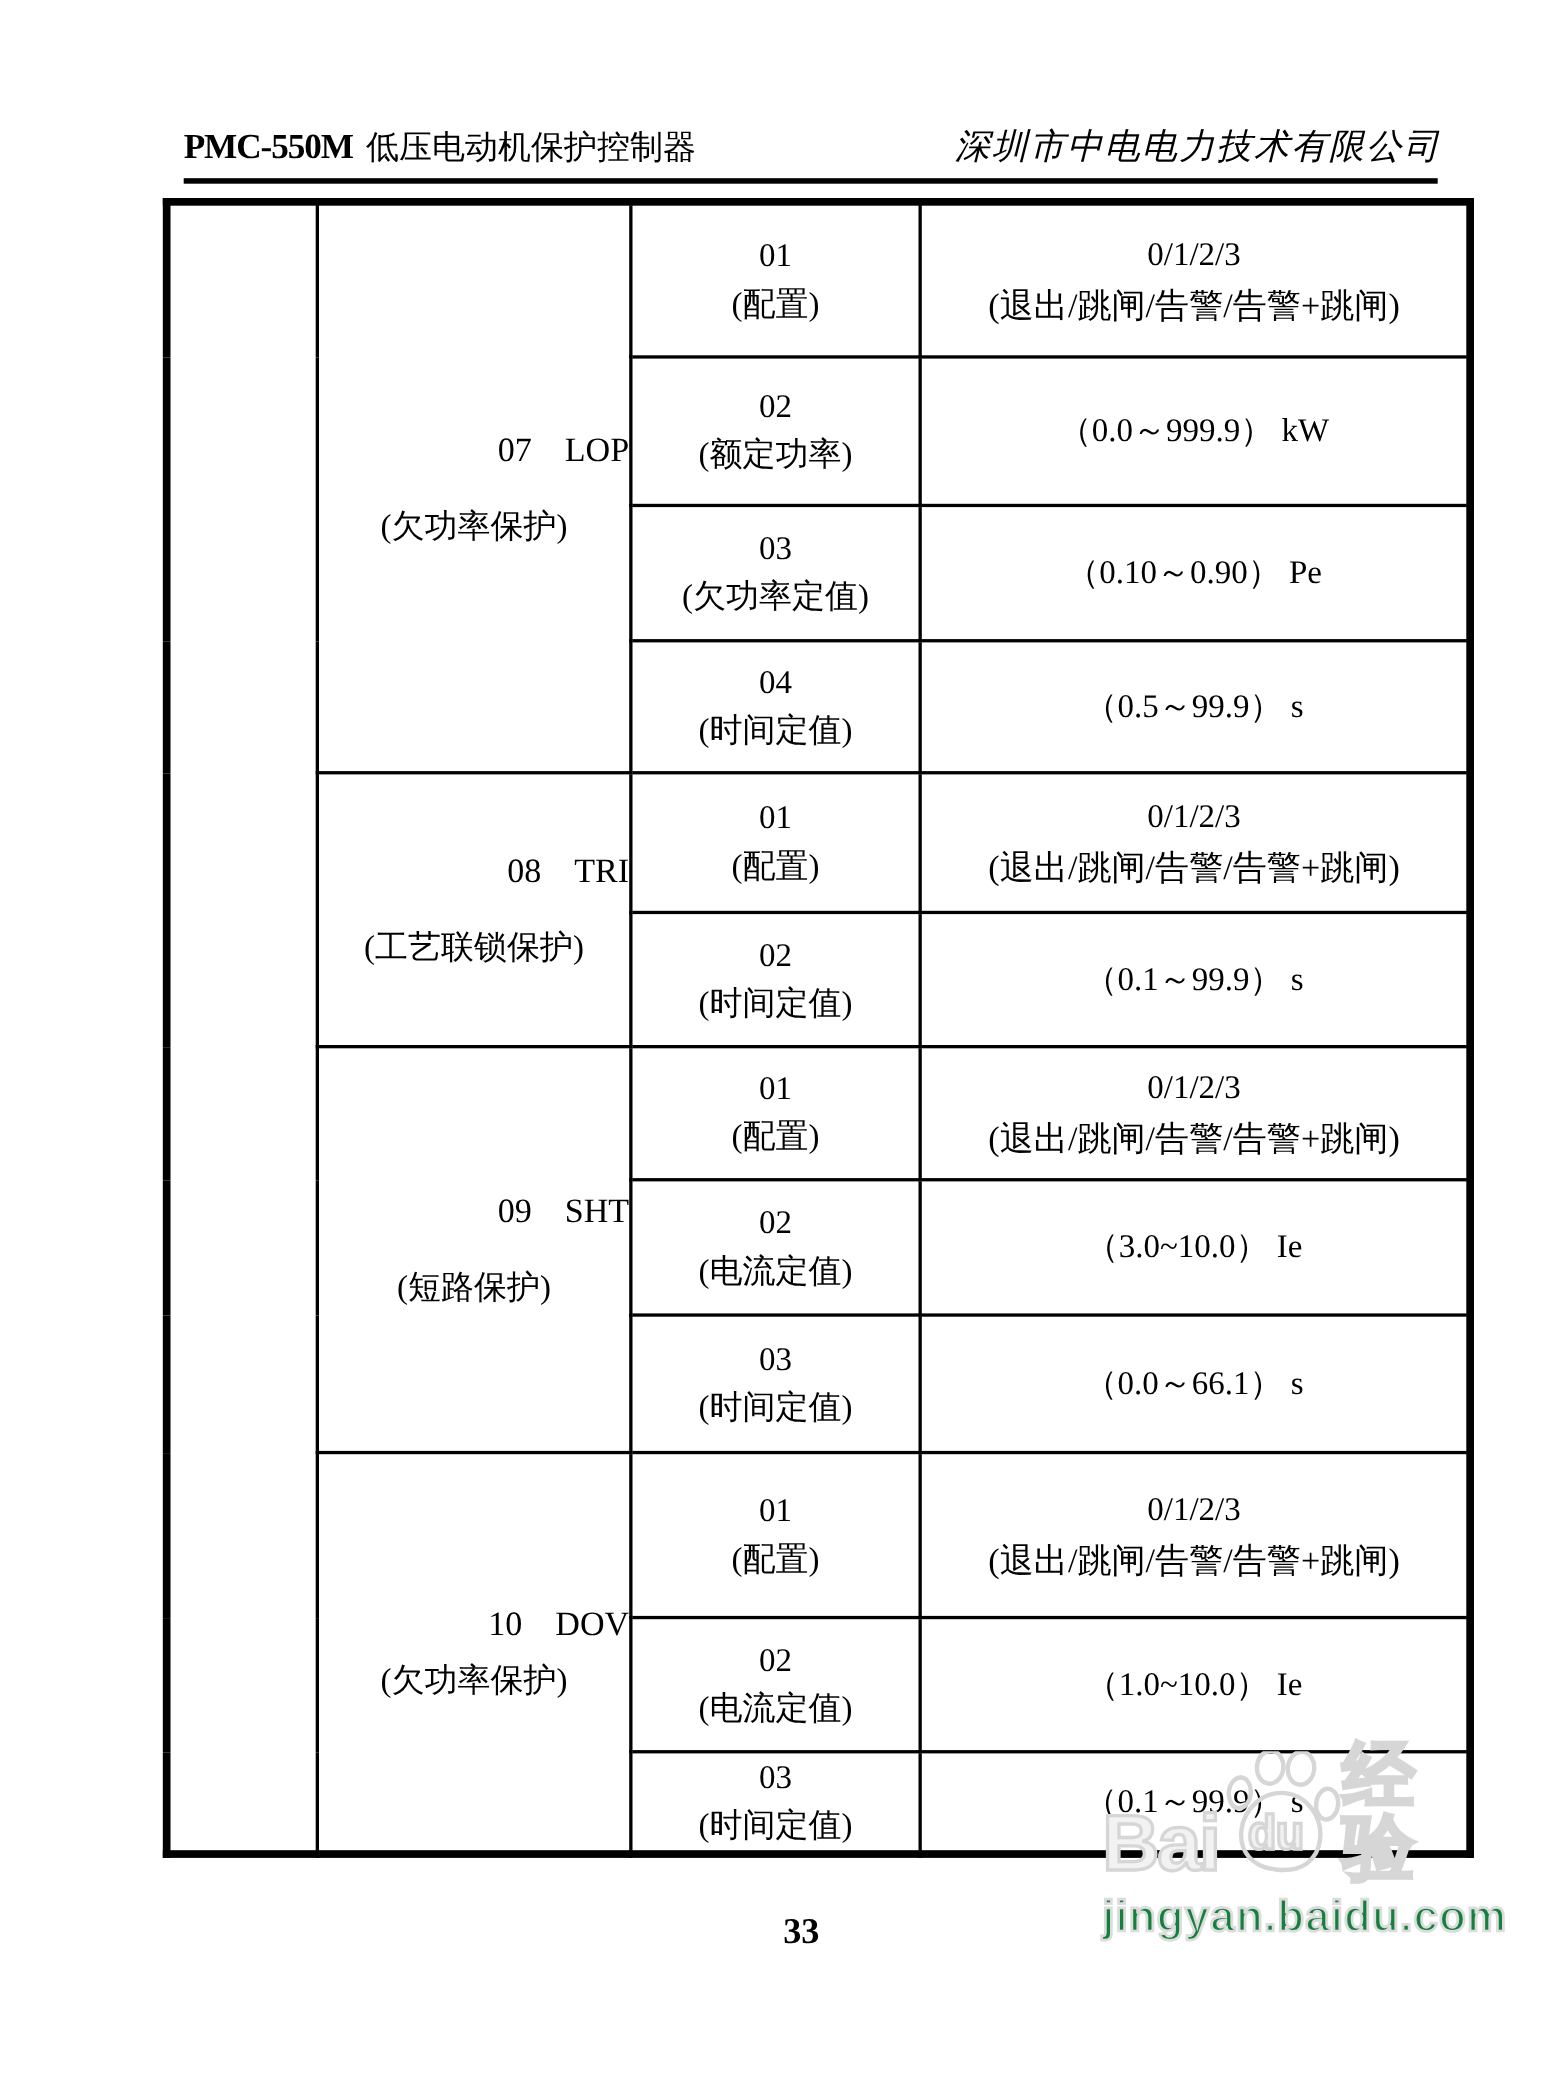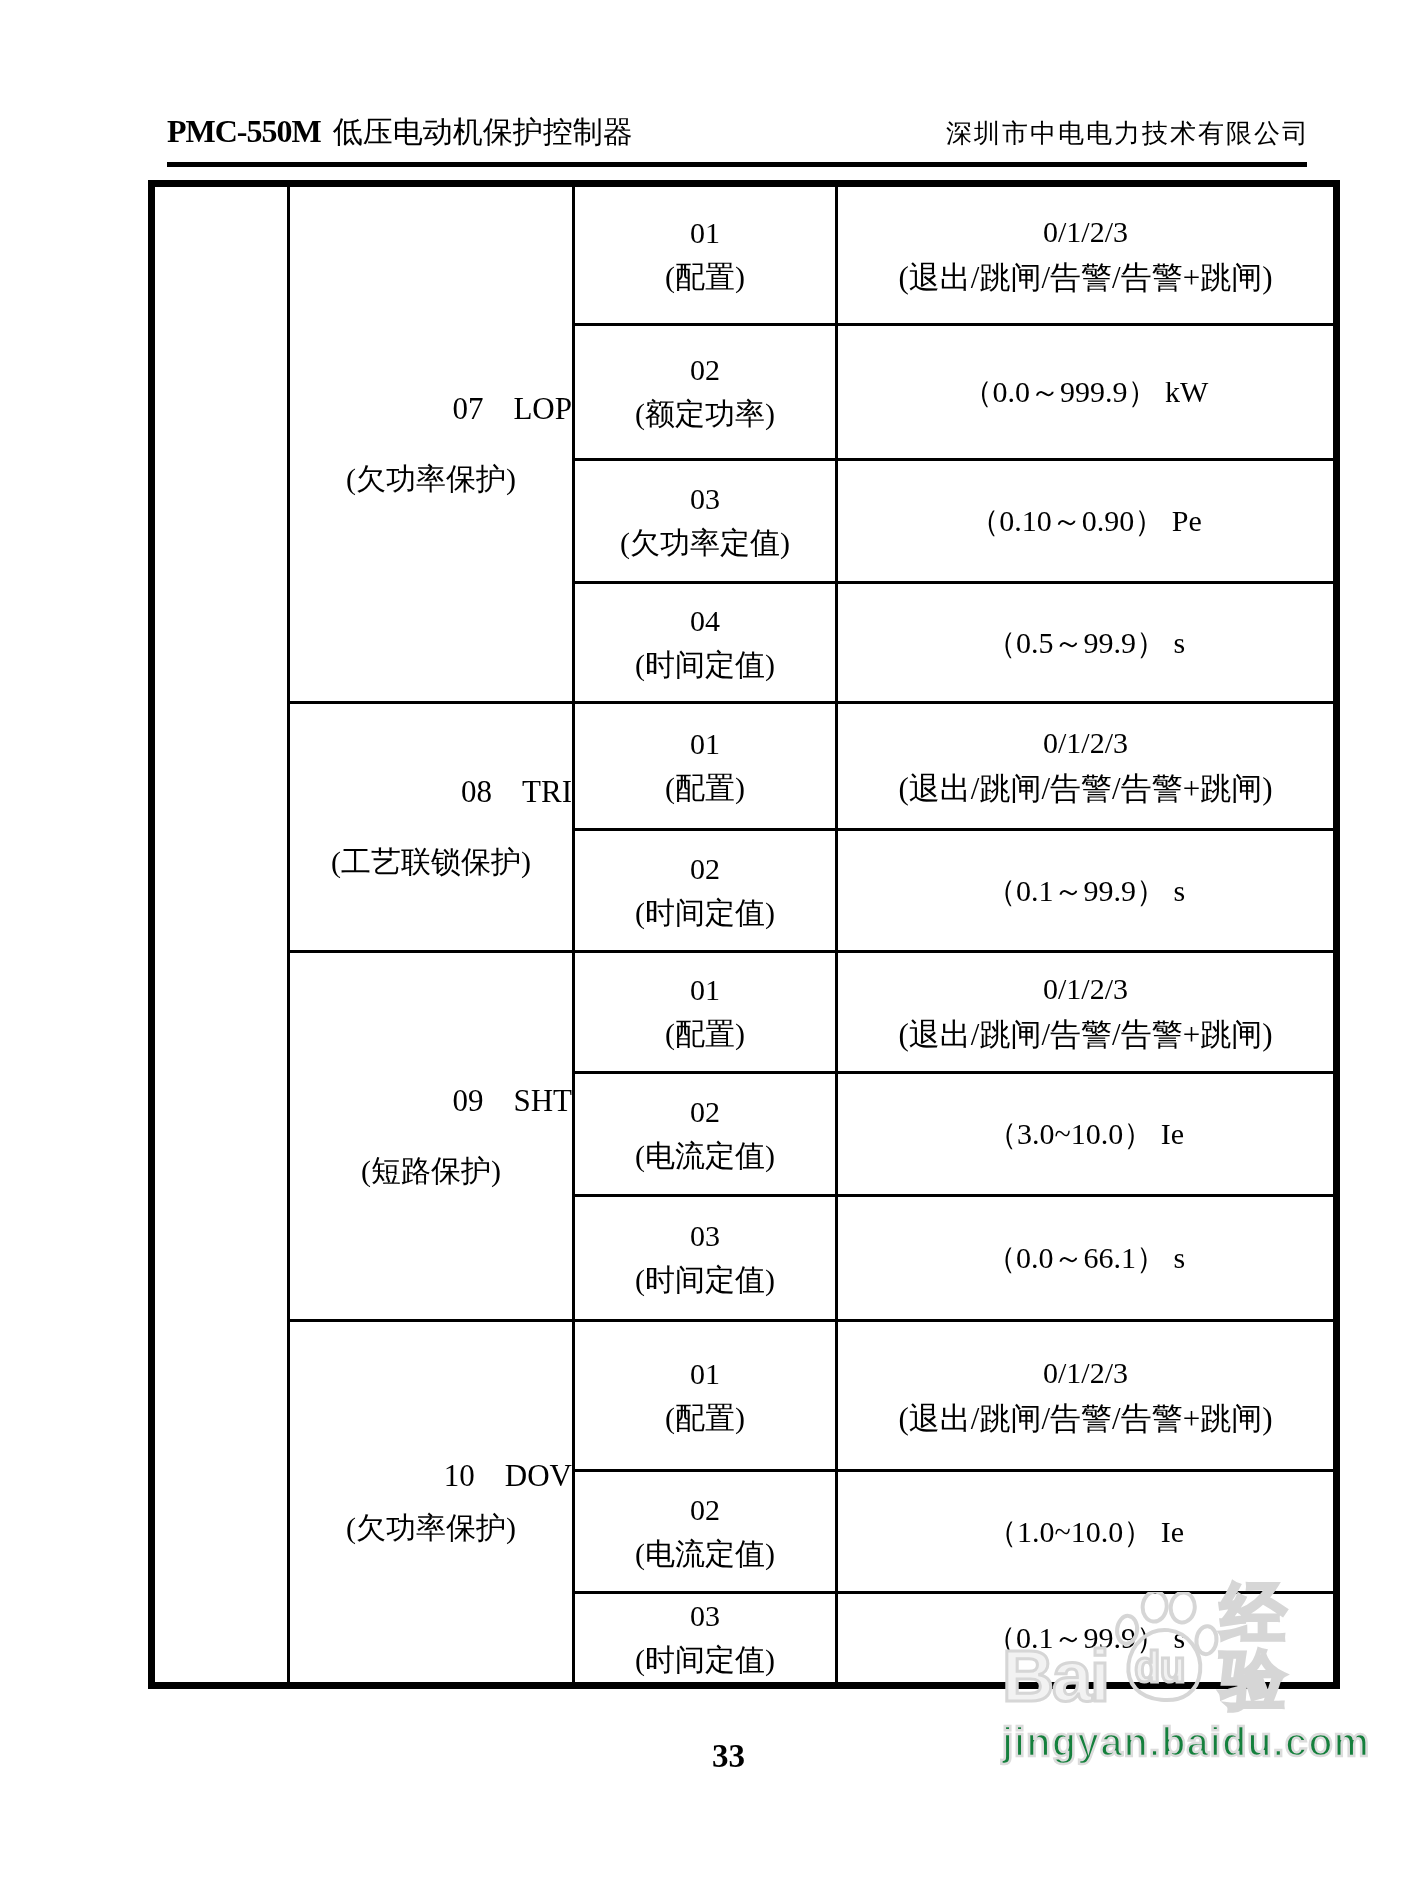--- a/index.html
+++ b/index.html
@@ -16,21 +16,21 @@
   .hdr {
     position: absolute; left: 167px; top: 112px; width: 1143px;
     display: flex; justify-content: space-between; align-items: baseline;
     white-space: nowrap;
   }
   .model {
     font-family: Liberation Serif, serif;
     font-weight: 700; font-size: 32px; letter-spacing: -1px;
   }
   .prod-title { font-size: 30px; margin-left: 12px; }
-  .company { font-size: 26px; letter-spacing: 2px; }
+  .company { font-size: 32px; letter-spacing: 2px; font-style: italic; }
   .hdr-rule {
     position: absolute; left: 167px; top: 162px;
     width: 1140px; height: 5px; background: #000;
   }
 
   
   table.settings {
     position: absolute; left: 148px; top: 180px;
     width: 1185px;
     border-collapse: collapse; table-layout: fixed;

